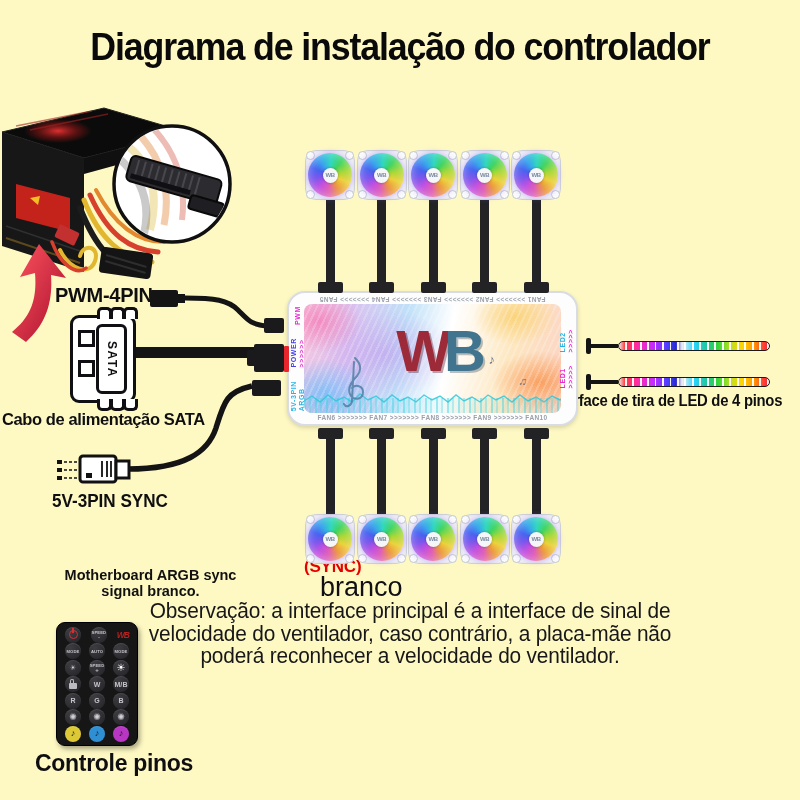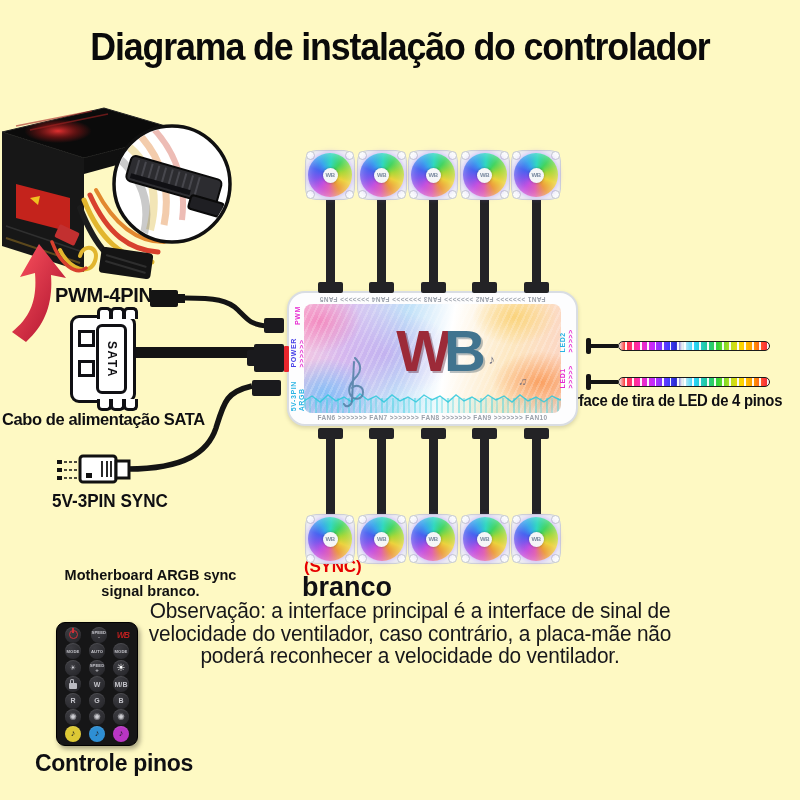--- a/index.html
+++ b/index.html
@@ -12,21 +12,21 @@
          letter-spacing:-1.2px;transform:scaleX(.94);color:#0a0a0a;}
 
   
   .blabel{font-weight:700;color:#0f0f12;white-space:nowrap;}
   #pwm-label{left:55px;top:284px;font-size:20px;letter-spacing:-.3px;}
   #cabo-label{left:2px;top:410px;font-size:17px;letter-spacing:-.4px;transform:scaleX(.97);transform-origin:left;}
   #sync-label{left:52px;top:490px;font-size:19px;transform:scaleX(.9);transform-origin:left;}
   #mb-label{left:58px;top:551px;width:185px;text-align:center;font-size:14.5px;line-height:15.5px;font-weight:700;margin-top:17px;}
   #led-label{left:548px;top:392px;font-size:16px;letter-spacing:-.3px;font-weight:700;transform:scaleX(.93);transform-origin:left;}
   #main-label{left:304px;top:557px;font-size:17px;font-weight:800;color:#e60000;letter-spacing:-.2px;}
-  #branco-label{left:302px;top:572px;font-size:27px;font-weight:700;color:#101014;}
+  #branco-label{left:320px;top:572px;font-size:27px;font-weight:400;color:#101014;}
   #remote-label{left:35px;top:750px;font-size:23px;font-weight:800;letter-spacing:-.3px;}
   #note{left:110px;top:600px;width:600px;text-align:center;font-size:21.5px;line-height:22.5px;
         color:#17171a;letter-spacing:-.2px;transform:scaleX(.97);}
   #note span{display:block;}
 
   
   #hub{left:287px;top:291px;width:291px;height:135px;background:#fdfdfe;border:2px solid #d9dde3;
        border-radius:18px;box-shadow:0 2px 4px rgba(0,0,0,.15);z-index:3;box-sizing:border-box;}
   #hub-inner{position:absolute;left:15px;right:15px;top:11px;bottom:11px;border-radius:8px;overflow:hidden;
     background:

